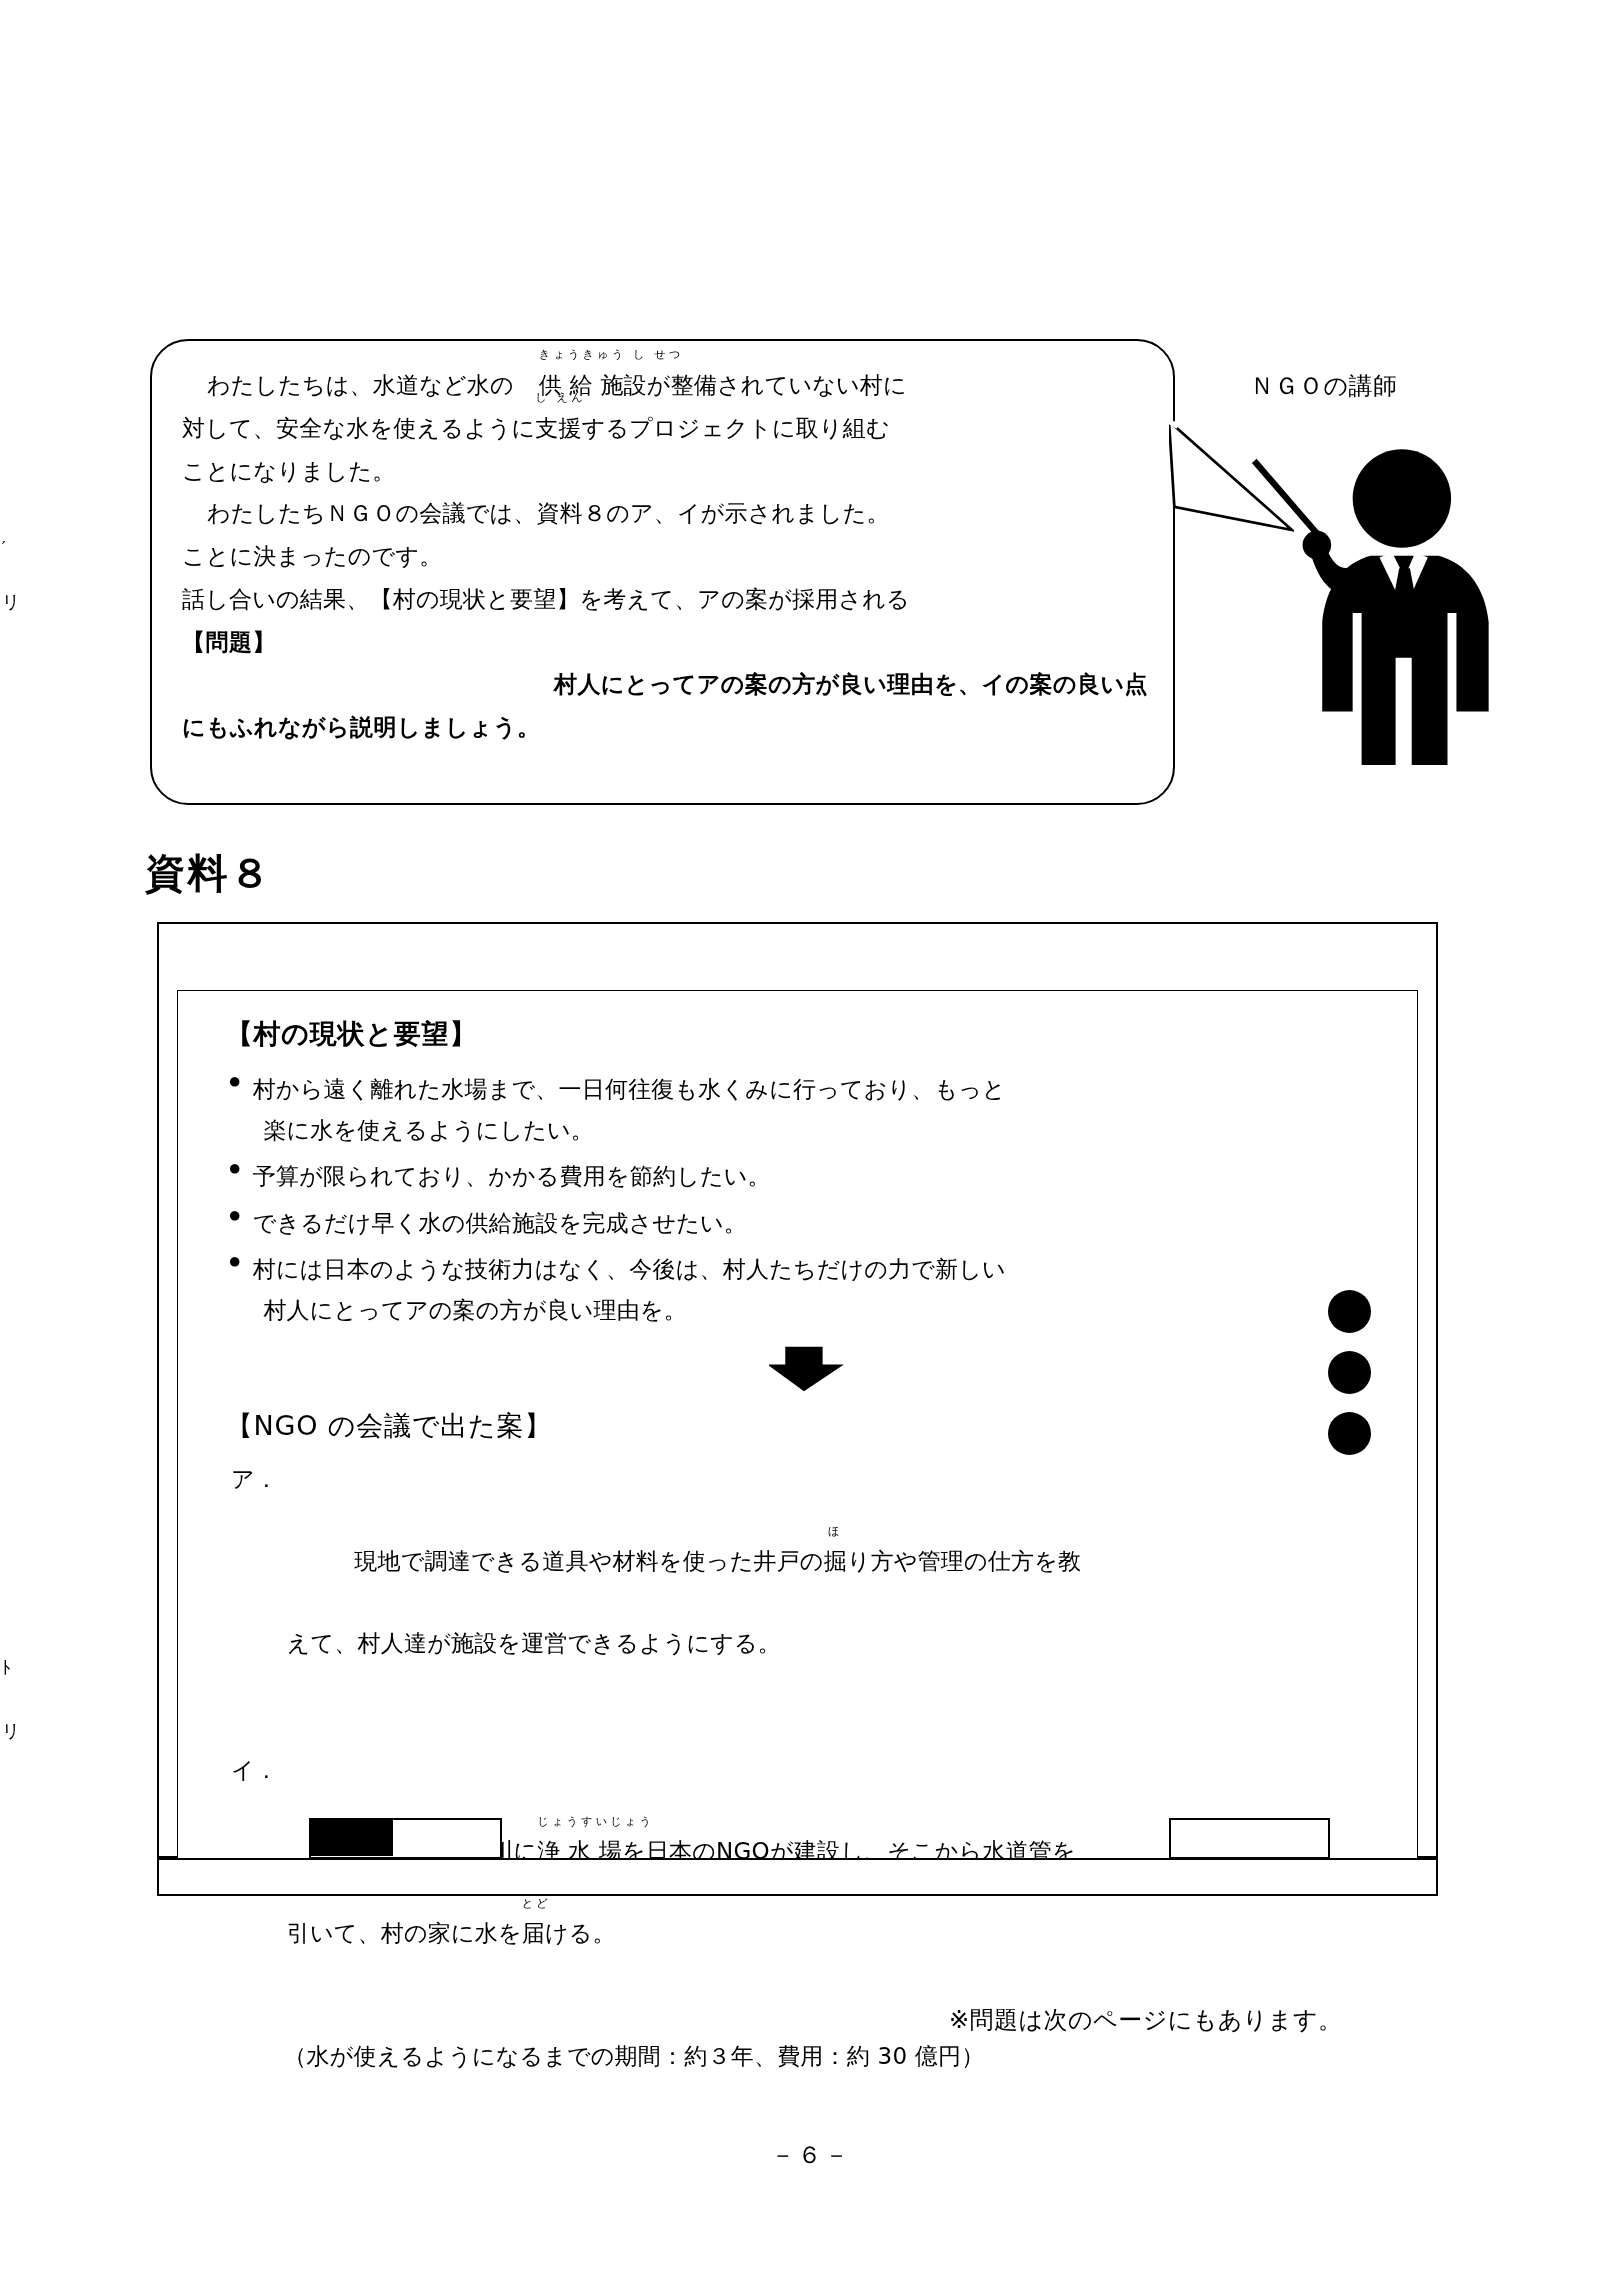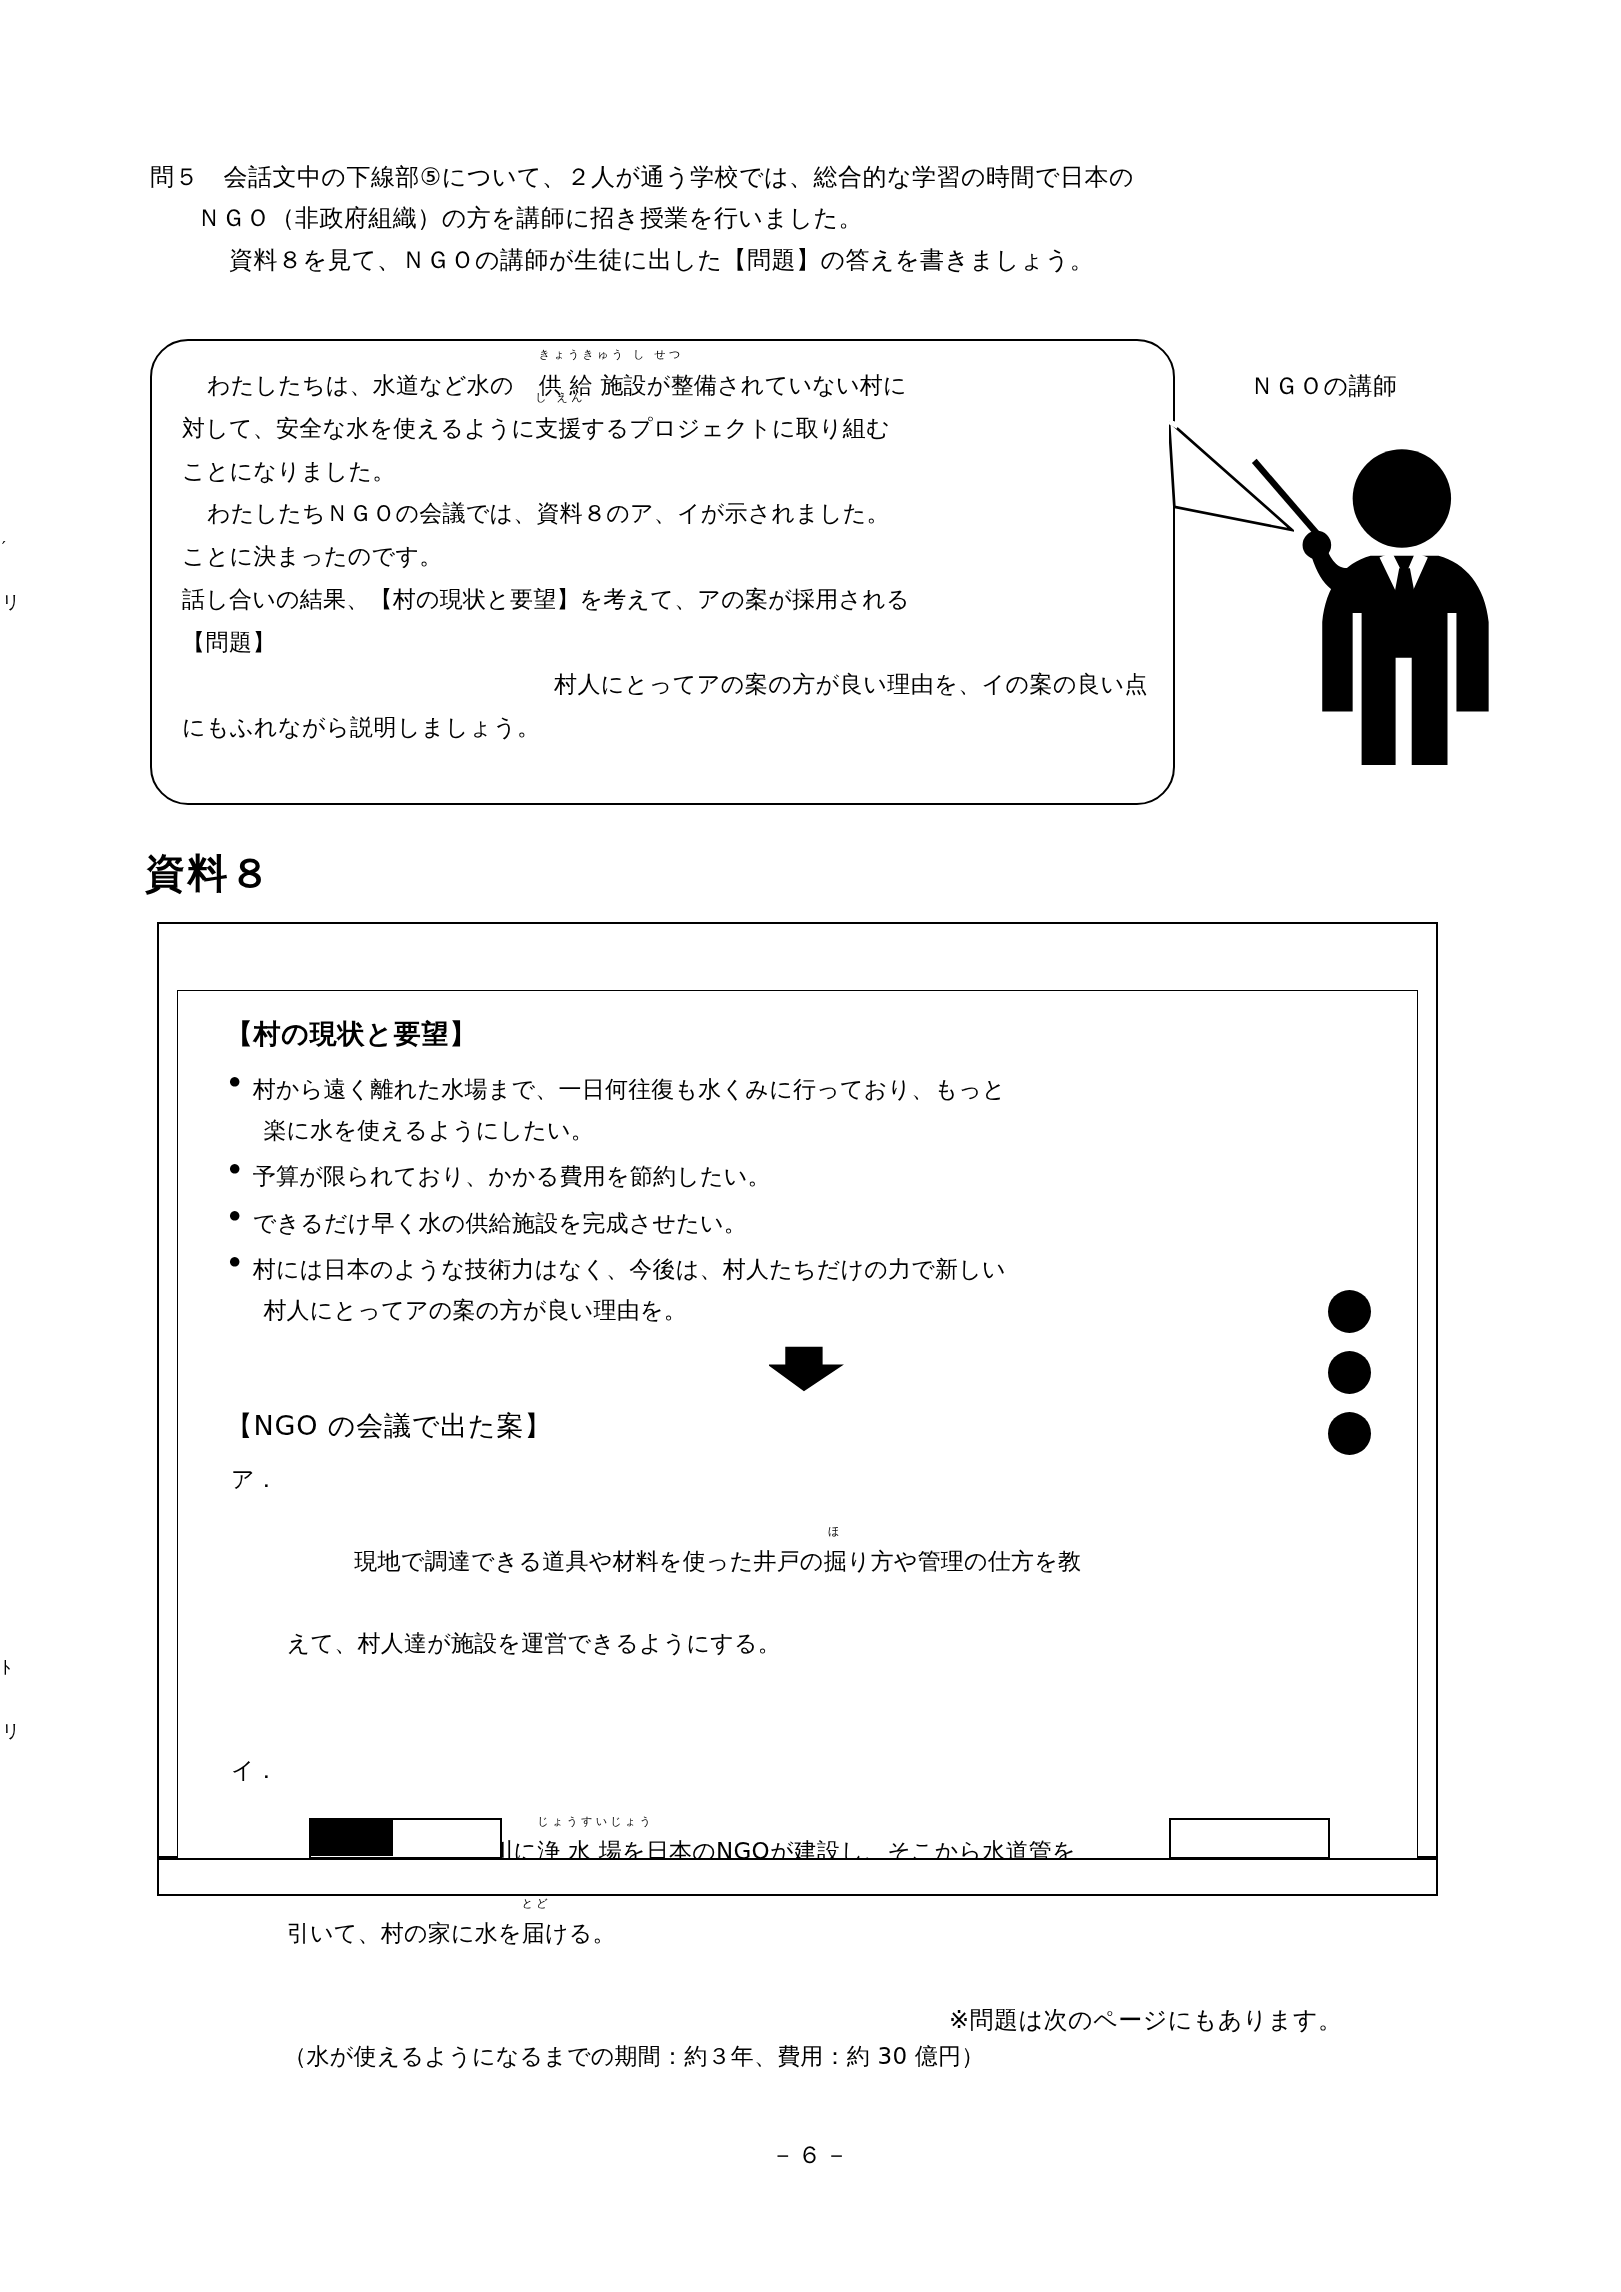--- a/index.html
+++ b/index.html
@@ -57,21 +57,21 @@
     font-size: 23px;
     line-height: 1.86;
     letter-spacing: 0.01em;
   }
   .bubble-inner p {
     margin: 0;
     white-space: pre-wrap;
   }
   .bubble-inner p.para { text-indent: 25px; }
   .bubble-inner p.bold {
-    font-weight: normal;
+    font-weight: bold;
     letter-spacing: 0.02em;
   }
   .bubble-inner p.bold.ind { text-indent: 21.5px; text-align: right; }
 
   .ruby-wrap {
     display: inline-block;
     position: relative;
     white-space: nowrap;
   }
   .ruby-wrap .rt {
@@ -301,25 +301,20 @@
     font-size: 18px;
     color: #000;
     line-height: 1.2;
   }
 </style>
 </head>
 <body>
 
 <div class="page">
 
-  <div class="q-block">
-    <div class="q-line">問５　会話文中の下線部⑤について、２人が通う学校では、総合的な学習の時間で日本の</div>
-    <div class="q-line indent1">ＮＧＯ（非政府組織）の方を講師に招き授業を行いました。</div>
-    <div class="q-line indent2">資料８を見て、ＮＧＯの講師が生徒に出した【問題】の答えを書きましょう。</div>
-  </div>
 
   <div class="bubble">
     <div class="bubble-inner">
       <p class="para"><span>わたしたちは、水道など水の</span><span class="ruby-wrap"><span class="rt">きょうきゅう し せつ</span><span>供 給 施設</span></span><span>が整備されていない村に</span></p>
       <p><span>対して、安全な水を使えるように</span><span class="ruby-wrap"><span class="rt">し えん</span><span>支援</span></span><span>するプロジェクトに取り組む</span></p>
       <p>ことになりました。</p>
       <p class="para">わたしたちＮＧＯの会議では、資料８のア、イが示されました。</p>
       <p>ことに決まったのです。</p>
       <p>話し合いの結果、【村の現状と要望】を考えて、アの案が採用される</p>
       <p class="bold">【問題】</p>

